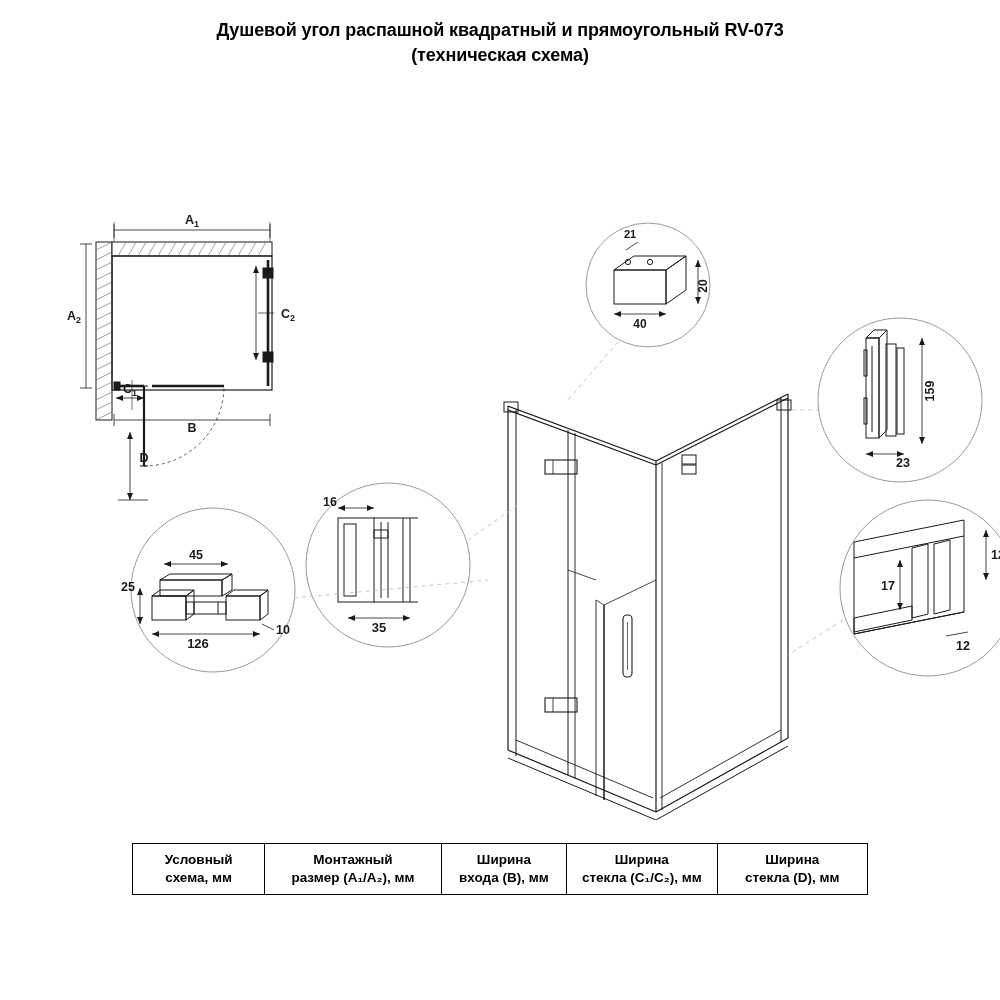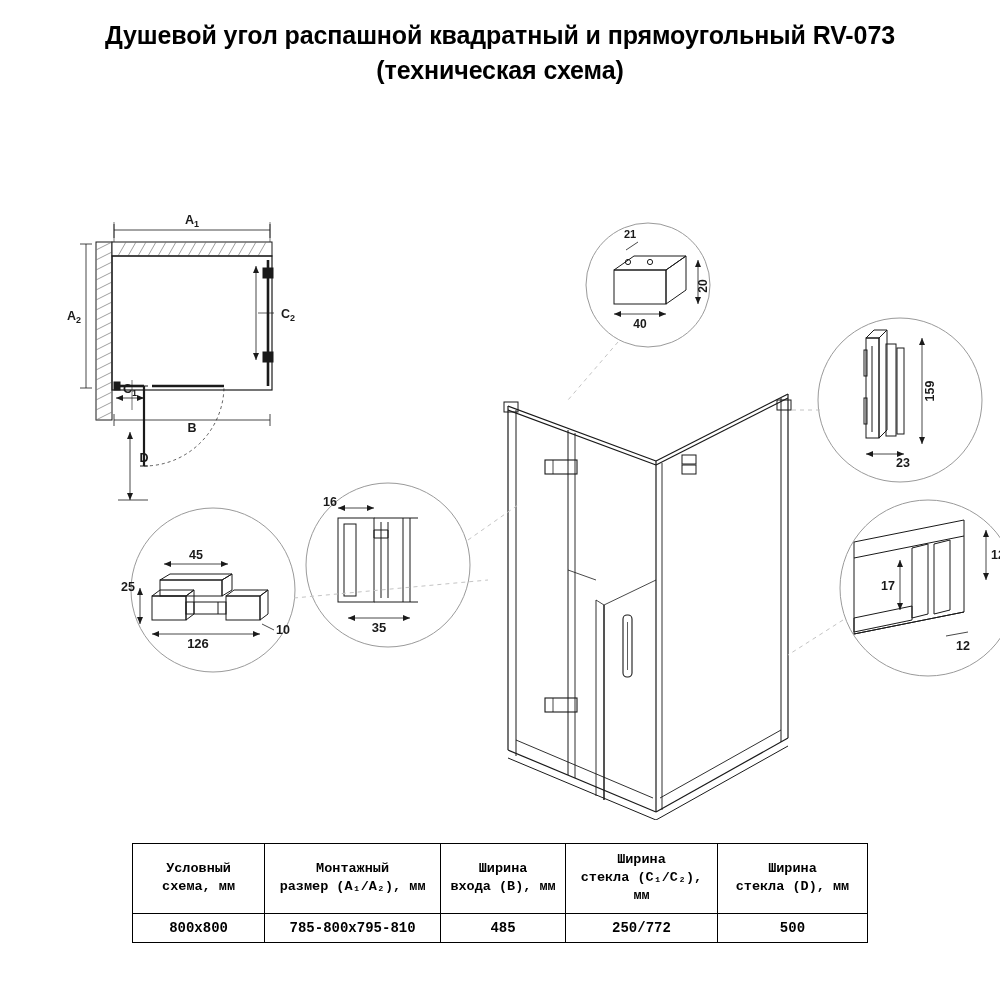--- a/index.html
+++ b/index.html
@@ -19,39 +19,38 @@
     position: relative;
     width: 1000px;
     height: 1000px;
   }
   .title {
     position: absolute;
     top: 18px;
     left: 0;
     width: 1000px;
     text-align: center;
-    font-size: 25px;
+    font-size: 18px;
     font-weight: bold;
     line-height: 1.38;
     letter-spacing: -0.1px;
   }
   .drawing {
     position: absolute;
     top: 110px;
     left: 0;
     width: 1000px;
     height: 710px;
     padding-left: 48px;
   }
   .table-wrap {
     position: absolute;
     left: 132px;
     top: 843px;
     width: 736px;
-    font-family: Liberation Mono, monospace;
   }
   table.spec {
     border-collapse: collapse;
     width: 736px;
     font-size: 13.5px;
   }
   table.spec th, table.spec td {
     border: 1px solid #000;
     text-align: center;
     font-weight: bold;
@@ -405,24 +404,17 @@
             <div>Ширина</div>
             <div>стекла (C₁/C₂), мм</div>
           </th>
           <th style="width:152px;">
             <div>Ширина</div>
             <div>стекла (D), мм</div>
           </th>
         </tr>
       </thead>
       <tbody>
-        <tr>
-          <td>800x800</td>
-          <td>785-800x795-810</td>
-          <td>485</td>
-          <td>250/772</td>
-          <td>500</td>
-        </tr>
       </tbody>
     </table>
   </div>
 
 </div>
 
 </body></html>

